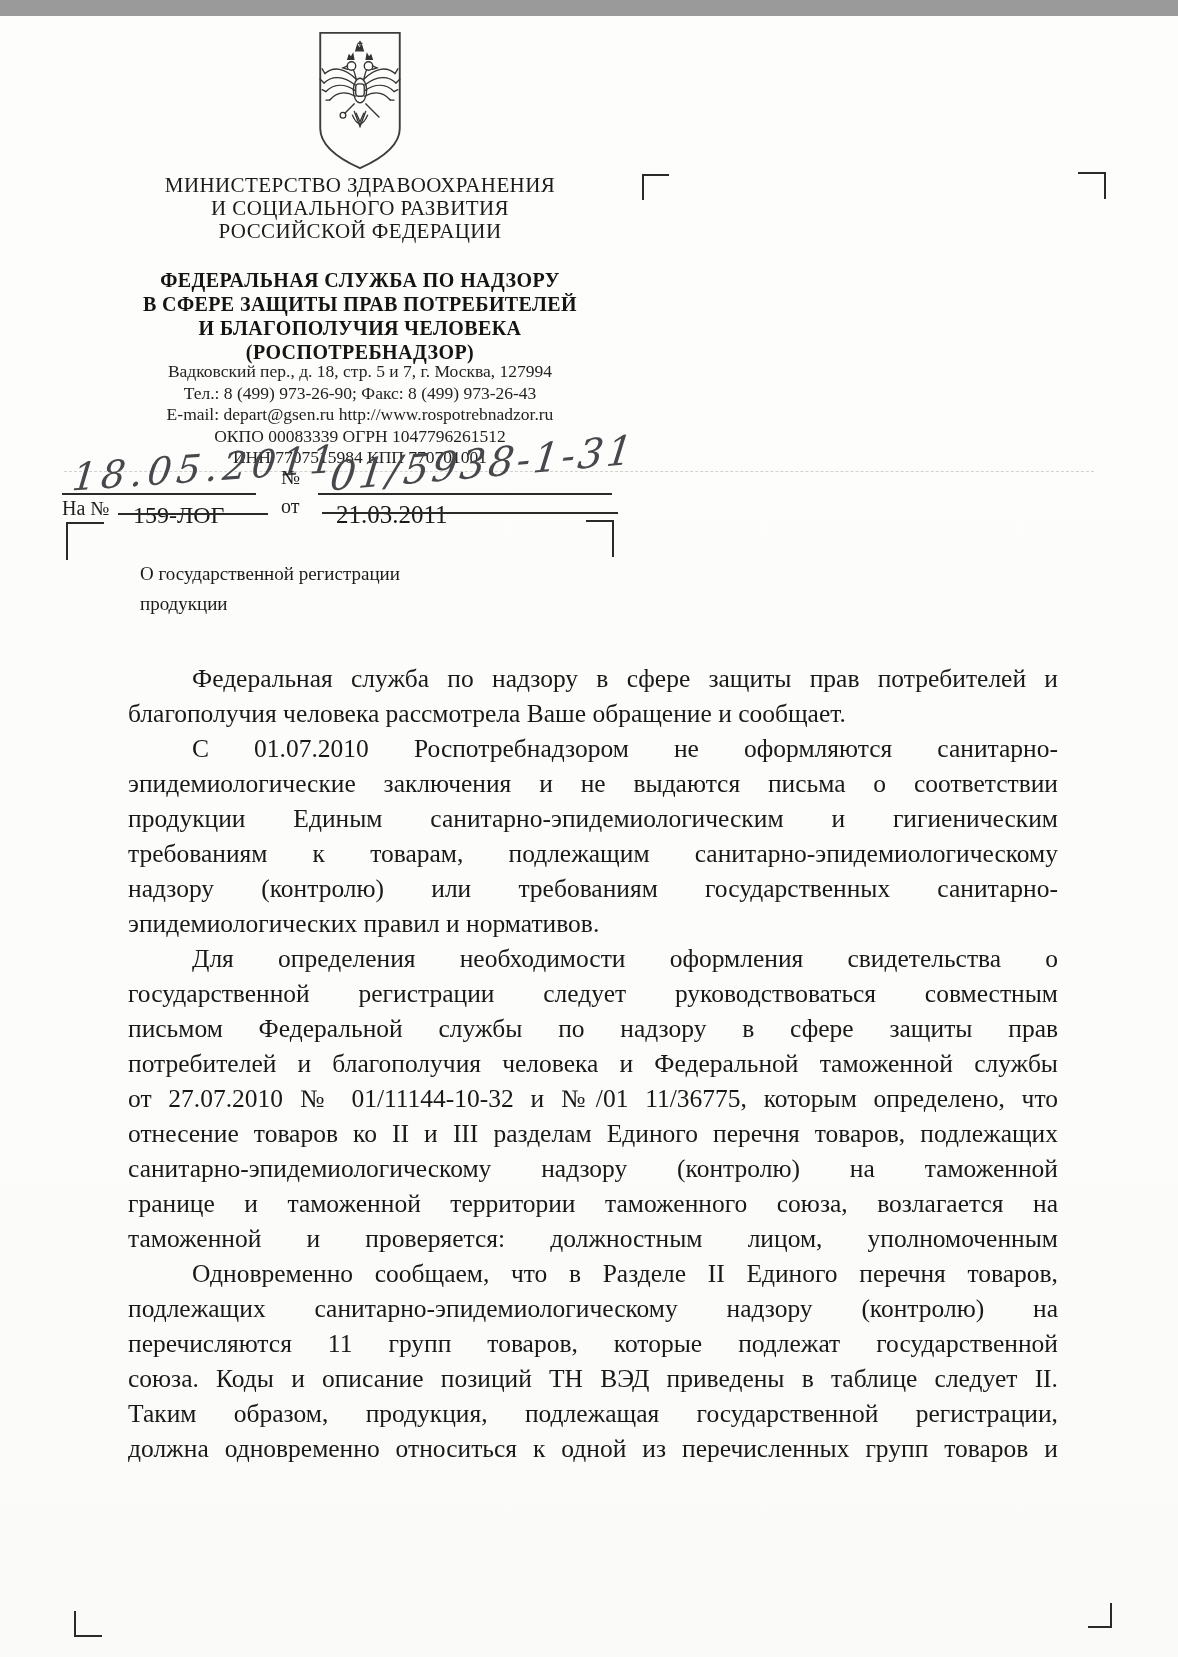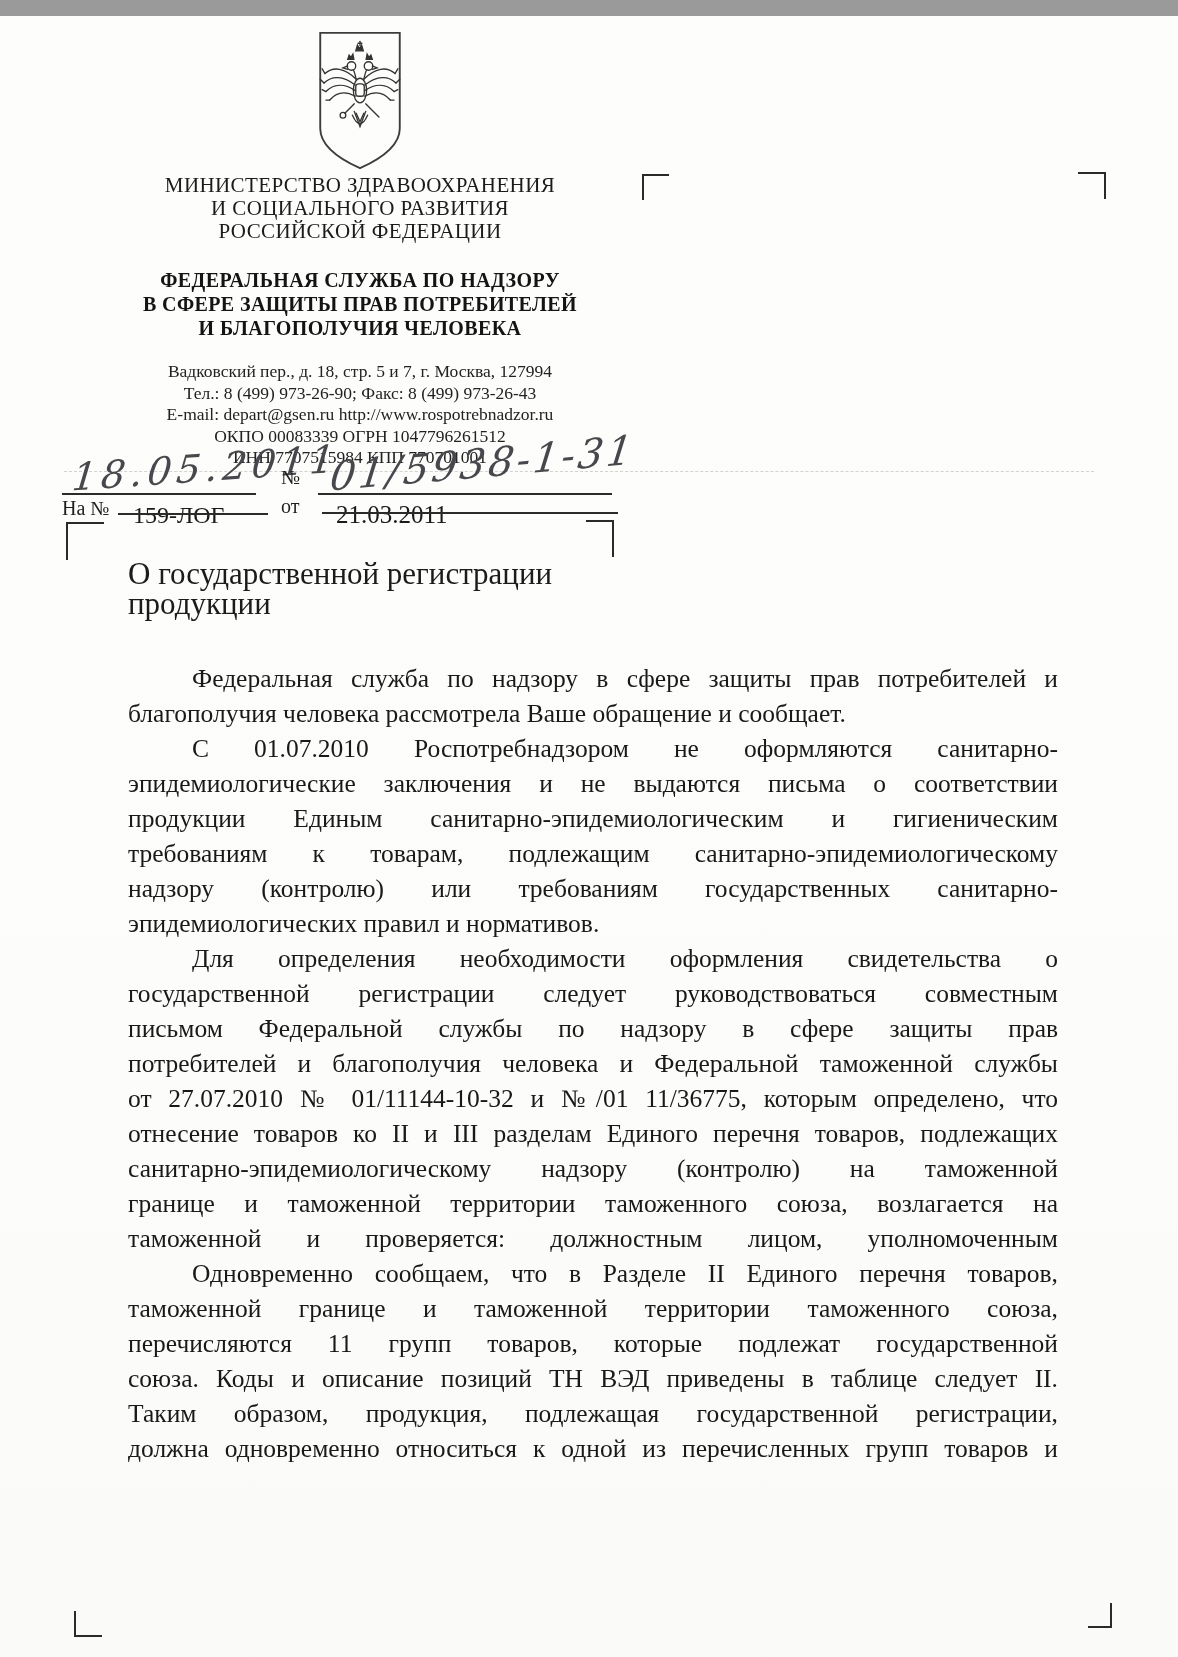--- a/index.html
+++ b/index.html
@@ -33,21 +33,21 @@
   .rule-faint{position:absolute;height:0;border-top:1px dashed #b0b0ac;opacity:.55;}
   .lbl{position:absolute;font-size:20px;color:#1f1f1d;}
   .typed{position:absolute;font-size:24px;color:#1a1a18;z-index:2;white-space:nowrap;}
   
   .crop{position:absolute;}
   .crop.tl{border-left:2px solid #2a2a28;border-top:2px solid #2a2a28;}
   .crop.tr{border-right:2px solid #2a2a28;border-top:2px solid #2a2a28;}
   .crop.bl{border-left:2px solid #2a2a28;border-bottom:2px solid #2a2a28;}
   .crop.br{border-right:2px solid #2a2a28;border-bottom:2px solid #2a2a28;}
   
-  .subject{position:absolute;left:128px;top:543px;font-size:31px;line-height:30px;color:#1b1b19;}
+  .subject{position:absolute;left:140px;top:543px;font-size:19px;line-height:30px;color:#1b1b19;}
   .body{position:absolute;left:128px;top:645px;width:930px;font-size:25.5px;color:#191917;}
   .bl-line{line-height:35px;text-align:justify;text-align-last:justify;text-justify:inter-word;
     white-space:normal;}
   .bl-line.end{text-align-last:left;}
   .bl-line.ind{text-indent:64px;}
 </style>
 </head>
 <body>
 
 <div class="page">
@@ -104,20 +104,21 @@
   <div class="lh-col">
     <div class="ministry">
       <div>МИНИСТЕРСТВО ЗДРАВООХРАНЕНИЯ</div>
       <div>И СОЦИАЛЬНОГО РАЗВИТИЯ</div>
       <div>РОССИЙСКОЙ ФЕДЕРАЦИИ</div>
     </div>
     <div class="service">
       <div>ФЕДЕРАЛЬНАЯ СЛУЖБА ПО НАДЗОРУ</div>
       <div>В СФЕРЕ ЗАЩИТЫ ПРАВ ПОТРЕБИТЕЛЕЙ</div>
       <div>И БЛАГОПОЛУЧИЯ ЧЕЛОВЕКА</div>
+      <div>(РОСПОТРЕБНАДЗОР)</div>
     </div>
     <div class="contacts">
       <div>Вадковский пер., д. 18, стр. 5 и 7,  г. Москва, 127994</div>
       <div>Тел.: 8 (499) 973-26-90; Факс: 8 (499) 973-26-43</div>
       <div>E-mail: depart@gsen.ru  http://www.rospotrebnadzor.ru</div>
       <div>ОКПО 00083339  ОГРН 1047796261512</div>
       <div>ИНН 7707515984  КПП 770701001</div>
     </div>
   </div>
 
@@ -163,20 +164,20 @@
     <div class="bl-line">государственной регистрации следует руководствоваться совместным</div>
     <div class="bl-line">письмом Федеральной службы по надзору в сфере защиты прав</div>
     <div class="bl-line">потребителей и благополучия человека и Федеральной таможенной службы</div>
     <div class="bl-line">от 27.07.2010 № 01/11144-10-32 и №/01 11/36775, которым определено, что</div>
     <div class="bl-line">отнесение товаров ко II и III разделам Единого перечня товаров, подлежащих</div>
     <div class="bl-line">санитарно-эпидемиологическому надзору (контролю) на таможенной</div>
     <div class="bl-line">границе и таможенной территории таможенного союза, возлагается на</div>
     <div class="bl-line">таможенной и проверяется: должностным лицом, уполномоченным</div>
 
     <div class="bl-line ind">Одновременно сообщаем, что в Разделе II Единого перечня товаров,</div>
-    <div class="bl-line">таможенной границе и таможенной территории таможенного союза,</div>
+    <div class="bl-line">подлежащих санитарно-эпидемиологическому надзору (контролю) на</div>
     <div class="bl-line">перечисляются 11 групп товаров, которые подлежат государственной</div>
     <div class="bl-line">союза. Коды и описание позиций ТН ВЭД приведены в таблице следует II.</div>
     <div class="bl-line">Таким образом, продукция, подлежащая государственной регистрации,</div>
     <div class="bl-line">должна одновременно относиться к одной из перечисленных групп товаров и</div>
   </div>
 
 </div>
 
 </body></html>

